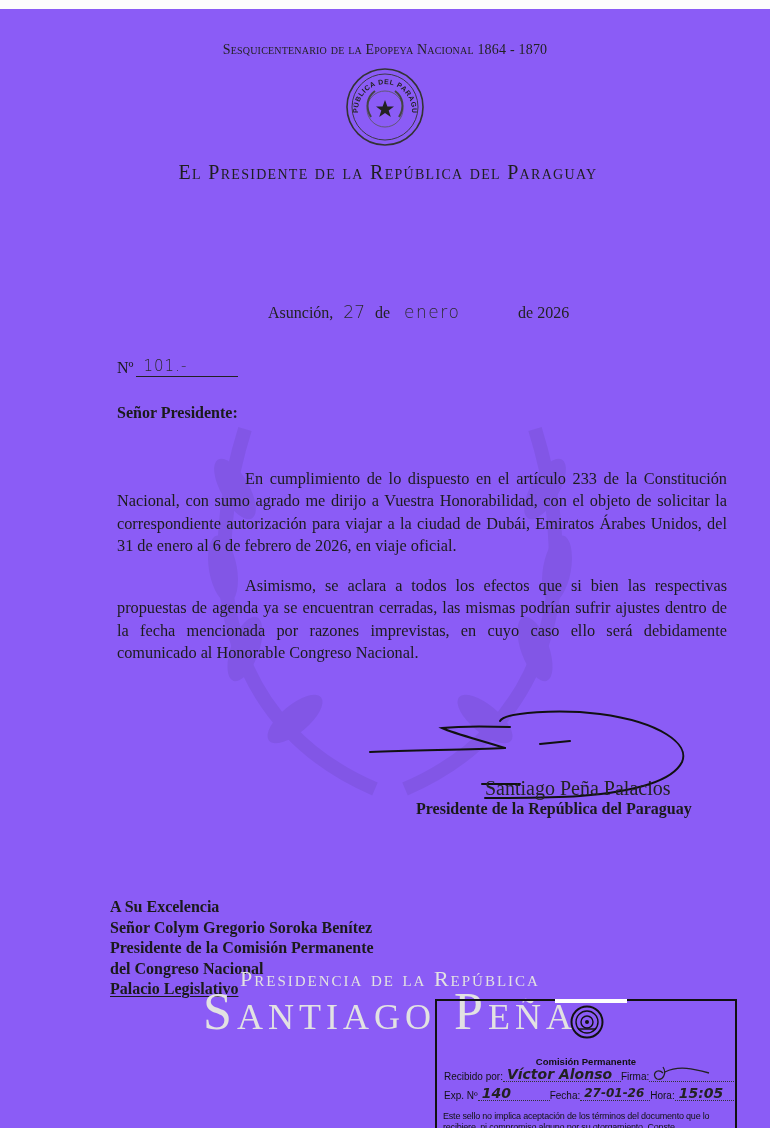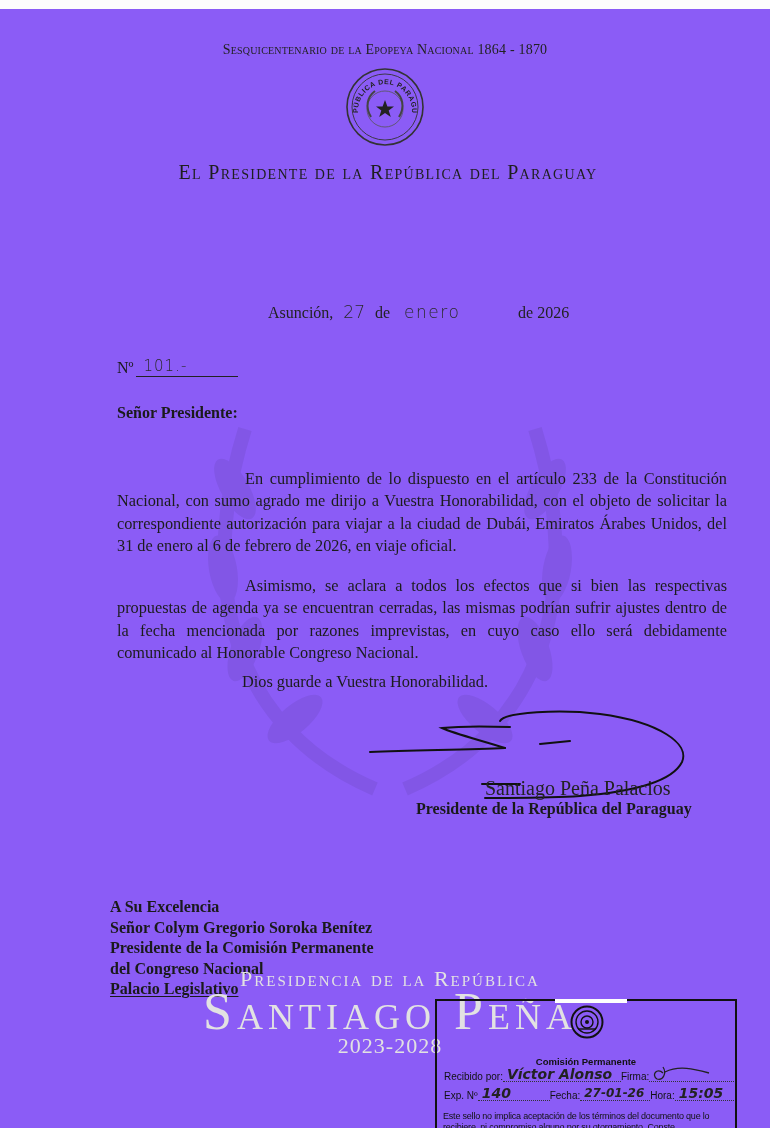--- a/index.html
+++ b/index.html
@@ -113,21 +113,20 @@
 
   <div class="num">
     <span>Nº</span>
     <span class="num-field hand">101.-</span>
   </div>
 
   <div class="salutation">Señor Presidente:</div>
 
   <p class="body-text p1 indent">En cumplimiento de lo dispuesto en el artículo 233 de la Constitución Nacional, con sumo agrado me dirijo a Vuestra Honorabilidad, con el objeto de solicitar la correspondiente autorización para viajar a la ciudad de Dubái, Emiratos Árabes Unidos, del 31 de enero al 6 de febrero de 2026, en viaje oficial.</p>
   <p class="body-text p2 indent">Asimismo, se aclara a todos los efectos que si bien las respectivas propuestas de agenda ya se encuentran cerradas, las mismas podrían sufrir ajustes dentro de la fecha mencionada por razones imprevistas, en cuyo caso ello será debidamente comunicado al Honorable Congreso Nacional.</p>
-  <div class="closing">Dios guarde a Vuestra Honorabilidad.</div>
 
   <svg class="signature" viewBox="0 0 340 100">
     <g fill="none" stroke="#111" stroke-width="2" stroke-linecap="round">
       <path d="M10 48 C 60 46, 110 46, 145 44"></path>
       <path d="M145 44 C 120 36, 95 30, 82 24 C 100 22, 120 22, 150 23"></path>
       <path d="M180 40 C 190 39, 200 38, 210 37"></path>
       <path d="M140 17 C 145 8, 200 5, 240 10 C 300 18, 330 40, 322 58 C 312 78, 270 88, 220 92 C 190 94, 160 94, 125 94"></path>
       <path d="M122 80 L 160 80"></path>
     </g>
   </svg>
@@ -138,21 +137,20 @@
     <div>A Su Excelencia</div>
     <div>Señor Colym Gregorio Soroka Benítez</div>
     <div>Presidente de la Comisión Permanente</div>
     <div>del Congreso Nacional</div>
     <div class="u">Palacio Legislativo</div>
   </div>
 
   <div class="wm-text">
     <div class="wm-line1">Presidencia de la República</div>
     <div class="wm-line2">Santiago Peña</div>
-    <div class="wm-line3">2023-2028</div>
   </div>
 
   <div class="stamp">
     <div class="stamp-top-gap"></div>
     <svg class="stamp-logo" viewBox="0 0 34 34">
       <circle cx="17" cy="17" r="15.5" fill="none" stroke="#111" stroke-width="2"></circle>
       <circle cx="17" cy="17" r="11" fill="none" stroke="#111" stroke-width="1.4"></circle>
       <circle cx="17" cy="17" r="6" fill="none" stroke="#111" stroke-width="1.4"></circle>
       <circle cx="17" cy="17" r="2" fill="#111"></circle>
       <path d="M8 24 L 26 24" stroke="#111" stroke-width="1.4"></path>

